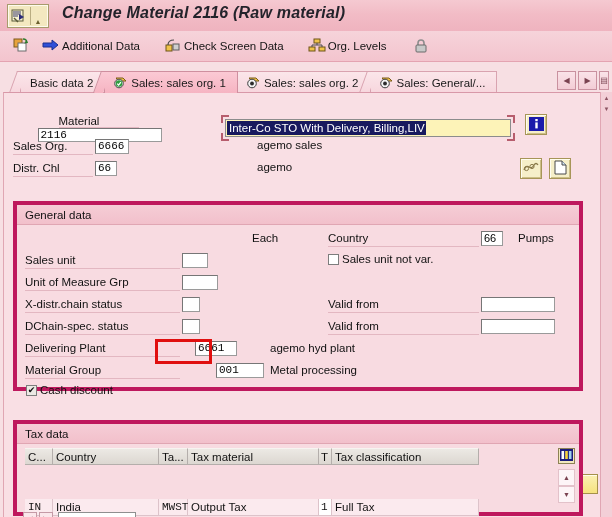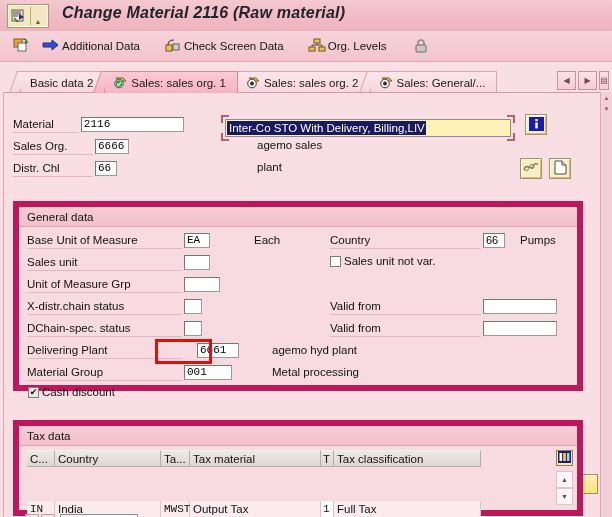--- a/index.html
+++ b/index.html
@@ -125,21 +125,21 @@
   }
   .selbrackets{position:absolute;left:221px;top:115px;width:294px;height:26px;pointer-events:none;}
   .selbrackets i{position:absolute;border-color:#b75d6d;border-style:solid;width:6px;height:6px;}
   .btn3d{
     background:#f6efc9;border:1px solid #a79558;
     box-shadow:inset 1px 1px 0 #fffdf0, inset -1px -1px 0 #cdbf87;
     display:flex;align-items:center;justify-content:center;box-sizing:border-box;
   }
 
   
-  .group{position:absolute;border:6px solid #be185d;background:#f8dbe1;box-sizing:border-box;}
+  .group{position:absolute;border:4px solid #be185d;background:#f8dbe1;box-sizing:border-box;}
   .group>.gtitle{
     position:absolute;left:0;top:0;right:0;height:19px;
     background:linear-gradient(to bottom,#f5cdd6,#f2c0cb);
     border-bottom:1px solid #e0a6b3;
     font-size:11.5px;color:#111;display:flex;align-items:center;padding-left:8px;
   }
 
   
   .cb{
     width:11px;height:11px;background:#fff;border:1px solid #7d7d7d;
@@ -317,36 +317,36 @@
 
     <div class="tabnav">
       <div class="navbtn">◀</div>
       <div class="navbtn">▶</div>
       <div class="navbtn" style="width:8px;overflow:hidden;">▤</div>
     </div>
   </div>
 
   <div class="panel">
 
-    <div class="row" style="left:9px;top:22px;width:171px;">
+    <div class="row" style="left:9px;top:22px;width:171px;flex-direction:column;">
       <span class="lbl lblu" style="width:80px;">Material</span>
       <span class="inp" style="width:124px;margin-left:2px;">2116</span>
     </div>
 
     <div class="row" style="left:9px;top:44px;width:205px;">
       <span class="lbl lblu" style="width:80px;">Sales Org.</span>
       <span class="inp" style="width:34px;margin-left:2px;">6666</span>
     </div>
     <div class="plain" style="position:absolute;left:253px;top:46px;">agemo sales</div>
 
     <div class="row" style="left:9px;top:66px;width:205px;">
       <span class="lbl lblu" style="width:80px;">Distr. Chl</span>
       <span class="inp" style="width:22px;margin-left:2px;">66</span>
     </div>
-    <div class="plain" style="position:absolute;left:253px;top:68px;">plant</div>
+    <div class="plain" style="position:absolute;left:253px;top:68px;">agemo</div>
 
     <div class="btn3d" style="position:absolute;left:521px;top:21px;width:22px;height:21px;">
       <span>
         <svg width="15" height="14" viewBox="0 0 15 14">
           <rect x="0" y="0" width="15" height="14" fill="#1b1bab"></rect>
           <rect x="6.3" y="2" width="2.4" height="2.2" fill="#fff"></rect>
           <rect x="6.3" y="5.4" width="2.4" height="6" fill="#fff"></rect>
         </svg>
       </span>
     </div>
@@ -366,24 +366,20 @@
         <svg width="13" height="15" viewBox="0 0 13 15">
           <path d="M1 1 h7 l4 4 v9 h-11 z" fill="#ffffff" stroke="#4a4a4a"></path>
           <path d="M8 1 v4 h4" fill="#cfe6f7" stroke="#4a4a4a"></path>
         </svg>
       </span>
     </div>
 
     <div class="group" style="left:9px;top:108px;width:570px;height:190px;">
       <div class="gtitle">General data</div>
 
-      <div class="row" style="left:8px;top:24px;">
-        <span class="lbl lblu" style="width:155px;">Base Unit of Measure</span>
-        <span class="inp" style="width:26px;margin-left:2px;">EA</span>
-      </div>
       <div class="plain" style="position:absolute;left:235px;top:27px;">Each</div>
 
       <div class="row" style="left:311px;top:24px;">
         <span class="lbl lblu" style="width:151px;">Country</span>
         <span class="inp sans" style="width:22px;margin-left:2px;">66</span>
       </div>
       <div class="plain" style="position:absolute;left:501px;top:27px;">Pumps</div>
 
       <div class="row" style="left:8px;top:46px;">
         <span class="lbl lblu" style="width:155px;">Sales unit</span>
@@ -416,21 +412,21 @@
         <span class="lbl lblu" style="width:151px;">Valid from</span>
         <span class="inp" style="width:74px;margin-left:2px;"></span>
       </div>
 
       <div class="row" style="left:8px;top:134px;">
         <span class="lbl lblu" style="width:155px;">Delivering Plant</span>
         <span class="inp" style="width:42px;margin-left:15px;">6661</span>
       </div>
       <div class="plain" style="position:absolute;left:253px;top:137px;">agemo hyd plant</div>
 
-      <div class="row" style="left:8px;top:156px;">
+      <div class="row" style="left:8px;top:156px;gap:34px;">
         <span class="lbl lblu" style="width:155px;">Material Group</span>
         <span class="inp" style="width:48px;margin-left:2px;">001</span>
       </div>
       <div class="plain" style="position:absolute;left:253px;top:159px;">Metal processing</div>
 
       <div style="position:absolute;left:9px;top:179px;display:flex;align-items:center;">
         <span class="cb grey">✔</span>
         <span class="plain" style="margin-left:3px;">Cash discount</span>
       </div>
     </div>

